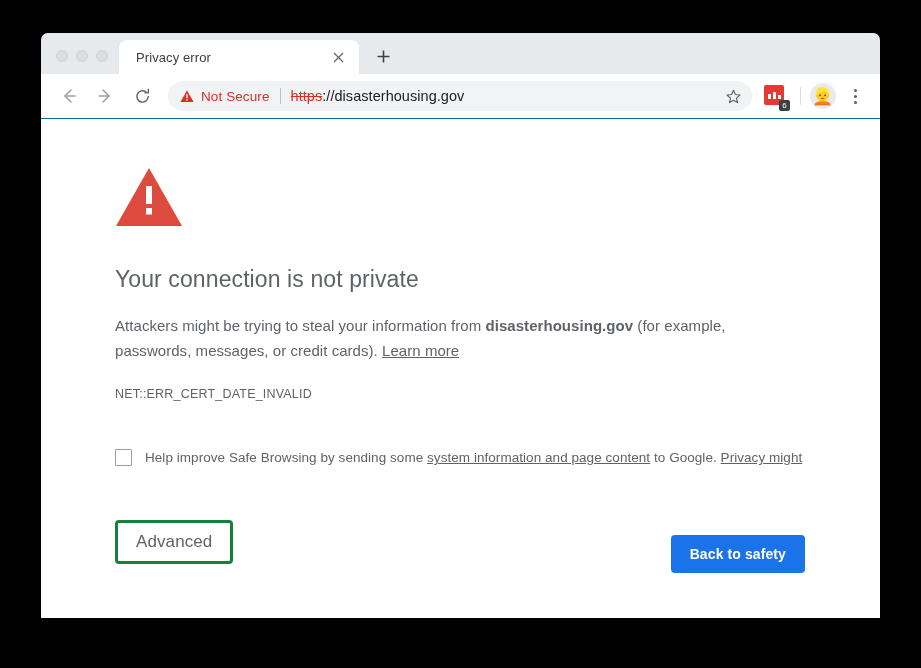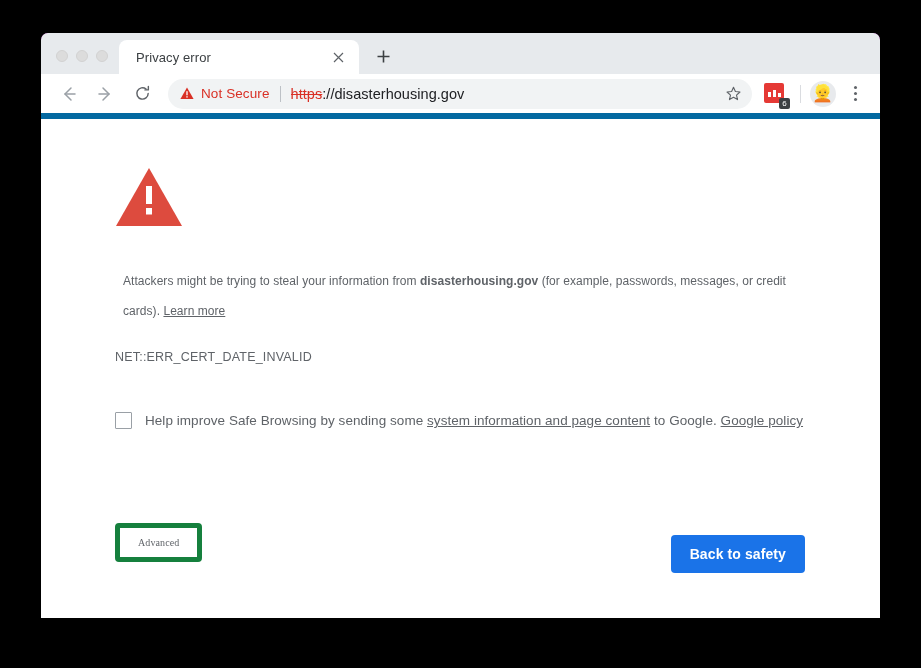--- a/index.html
+++ b/index.html
@@ -94,21 +94,21 @@
   }
 
   
   .toolbar {
     height: 45px;
     background: #ffffff;
     display: flex;
     align-items: center;
     padding: 0 12px 0 14px;
     box-sizing: border-box;
-    border-bottom: 6px solid #0369a1;
+    border-bottom: 1px solid #0369a1;
     flex: 0 0 auto;
   }
   .nav-btn {
     width: 28px;
     height: 28px;
     display: flex;
     align-items: center;
     justify-content: center;
     color: #9aa0a6;
     flex: 0 0 auto;
@@ -275,24 +275,24 @@
     margin-bottom: 34px;
   }
   h1.heading {
     font-size: 23px;
     font-weight: normal;
     color: #5f6368;
     margin: 0 0 20px 0;
     letter-spacing: 0.1px;
   }
   p.body-text {
-    font-size: 12px;
-    line-height: 30px;
-    color: #5f6368;
-    margin: 0 0 24px 8px;
+    font-size: 15px;
+    line-height: 25px;
+    color: #5f6368;
+    margin: 0 0 24px 0;
     max-width: 686px;
     letter-spacing: 0.05px;
   }
   p.body-text b { color: #5f6368; font-weight: bold; }
   a.inline-link {
     color: #5f6368;
     text-decoration: underline;
   }
   .error-code {
     font-size: 12.5px;
@@ -323,26 +323,26 @@
     position: absolute;
     left: 0;
     bottom: 45px;
     width: 690px;
     display: flex;
     align-items: center;
     justify-content: space-between;
   }
   .btn-advanced {
     background: #ffffff;
-    border: 5px solid #15803d;
-    color: #5f6368;
-    font-size: 10px;
+    border: 3px solid #15803d;
+    color: #5f6368;
+    font-size: 17px;
     border-radius: 4px;
     padding: 9px 18px;
-    font-family: Liberation Serif, serif;
+    font-family: Liberation Sans, sans-serif;
     cursor: pointer;
     letter-spacing: 0.1px;
   }
   .btn-safety {
     background: #1a73e8;
     border: none;
     color: #ffffff;
     font-size: 14px;
     font-weight: bold;
     border-radius: 4px;
@@ -449,28 +449,29 @@
     <div class="content">
 
       <div class="big-warn">
         <svg width="68" height="61" viewBox="0 0 68 61" aria-hidden="true">
           <path d="M34 1 L67 59 L1 59 Z" fill="#dd4b3e"></path>
           <rect x="31" y="19" width="6" height="18" fill="#ffffff"></rect>
           <rect x="31" y="41" width="6" height="6.5" fill="#ffffff"></rect>
         </svg>
       </div>
 
+      <h1 class="heading">Your connection is not private</h1>
 
       <p class="body-text"><span>Attackers might be trying to steal your information from </span><b>disasterhousing.gov</b><span> (for example, passwords, messages, or credit cards). </span><a class="inline-link" href="#">Learn more</a></p>
 
       <div class="error-code">NET::ERR_CERT_DATE_INVALID</div>
 
       <div class="optin-row">
         <span class="checkbox"></span>
-        <span class="optin-text"><span>Help improve Safe Browsing by sending some </span><a href="#">system information and page content</a><span> to Google. </span><a href="#">Google policy</a></span>
+        <span class="optin-text"><span>Help improve Safe Browsing by sending some </span><a href="#">system information and page content</a><span> to Google. </span><a href="#">Privacy might</a></span>
       </div>
 
       <div class="footer">
         <button class="btn-advanced">Advanced</button>
         <button class="btn-safety">Back to safety</button>
       </div>
 
     </div>
   </div>
 

